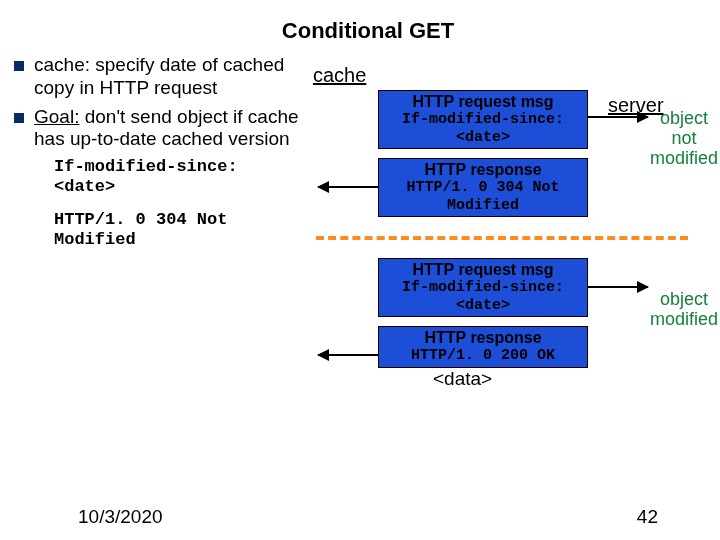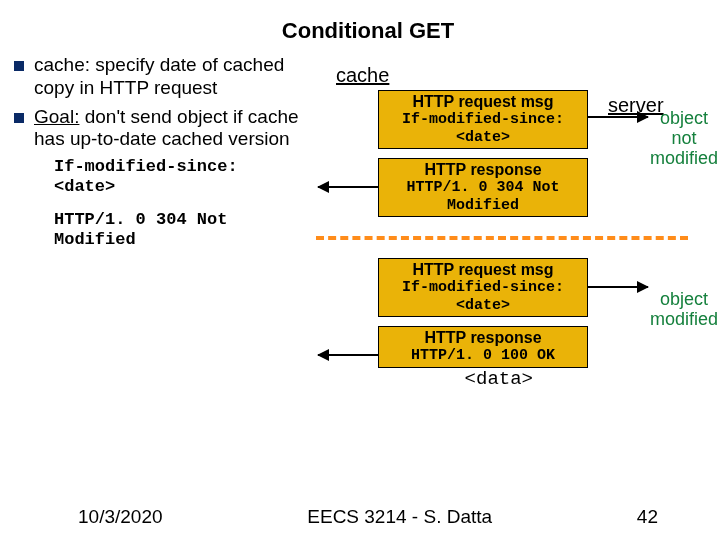--- a/index.html
+++ b/index.html
@@ -56,21 +56,21 @@
     position: relative;
     font-size: 15px;
   }
   .host-label {
     position: absolute;
     font-size: 20px;
     text-decoration: underline;
   }
   .box {
     border: 1.5px solid #000;
-    background: #eab308;
+    background: #1d4ed8;
     text-align: center;
     padding: 2px 6px;
     line-height: 1.15;
   }
   .box .hdr { font-weight: bold; font-size: 16px; }
   .box .mono { font-family: "Courier New", monospace; font-weight: bold; font-size: 15px; }
   .arrow-r, .arrow-l { position: absolute; height: 2px; background: #000; }
   .arrow-r::after { content: ''; position: absolute; right: -1px; top: -5px; border-left: 12px solid #000; border-top: 6px solid transparent; border-bottom: 6px solid transparent; }
   .arrow-l::after { content: ''; position: absolute; left: -1px; top: -5px; border-right: 12px solid #000; border-top: 6px solid transparent; border-bottom: 6px solid transparent; }
   .red-note {
@@ -79,22 +79,22 @@
     position: absolute;
     text-align: center;
     line-height: 1.1;
   }
   .orange-dash {
     position: absolute;
     border-top: 4px dashed #ff8c1a;
   }
   .under-box {
     position: absolute;
-    text-align: right;
-    font-family: Liberation Mono, monospace;
+    text-align: left;
+    font-family: Liberation Sans, sans-serif;
     font-size: 19px;
     width: 100px;
   }
   .footer {
     position: absolute;
     bottom: 12px;
     left: 8px;
     width: 720px;
     display: flex;
     justify-content: space-between;
@@ -118,21 +118,21 @@
       <div class="bullet"></div>
       <div class="bullet-text">
         <span class="underline">Goal:</span><span> don't send object if cache has up-to-date cached version</span>
       </div>
     </div>
     <div class="mono-sub">If-modified-since: &lt;date&gt;</div>
     <div class="mono-sub">HTTP/1. 0 304 Not Modified</div>
   </div>
 
   <div class="right">
-    <div class="host-label" style="left:28px; top:10px;">cache</div>
+    <div class="host-label" style="left:5px; top:10px;">cache</div>
     <div class="host-label" style="left:300px; top:20px;margin-top:20px;">server</div>
 
     <div class="box" style="position:absolute; left:70px; top:36px; width:210px;">
       <div class="hdr">HTTP request msg</div>
       <div class="mono">If-modified-since: &lt;date&gt;</div>
     </div>
     <div class="arrow-r" style="left:280px; top:62px; width:60px;"></div>
 
     <div class="box" style="position:absolute; left:70px; top:104px; width:210px;">
       <div class="hdr">HTTP response</div>
@@ -147,29 +147,28 @@
     <div class="orange-dash" style="left:8px; top:182px; width:372px;"></div>
 
     <div class="box" style="position:absolute; left:70px; top:204px; width:210px;">
       <div class="hdr">HTTP request msg</div>
       <div class="mono">If-modified-since: &lt;date&gt;</div>
     </div>
     <div class="arrow-r" style="left:280px; top:232px; width:60px;"></div>
 
     <div class="box" style="position:absolute; left:70px; top:272px; width:210px;">
       <div class="hdr">HTTP response</div>
-      <div class="mono">HTTP/1. 0 100 OK</div>
+      <div class="mono">HTTP/1. 0 200 OK</div>
     </div>
     <div class="arrow-l" style="left:10px; top:300px; width:60px;"></div>
     <div class="under-box" style="left:125px; top:314px;">&lt;data&gt;</div>
 
     <div class="red-note" style="left:342px; top:236px;">
       <span>object<br>modified</span>
     </div>
   </div>
 
 </div>
 
 <div class="footer">
   <span>10/3/2020</span>
-  <span>EECS 3214 - S. Datta</span>
   <span>42</span>
 </div>
 
 </body></html>

